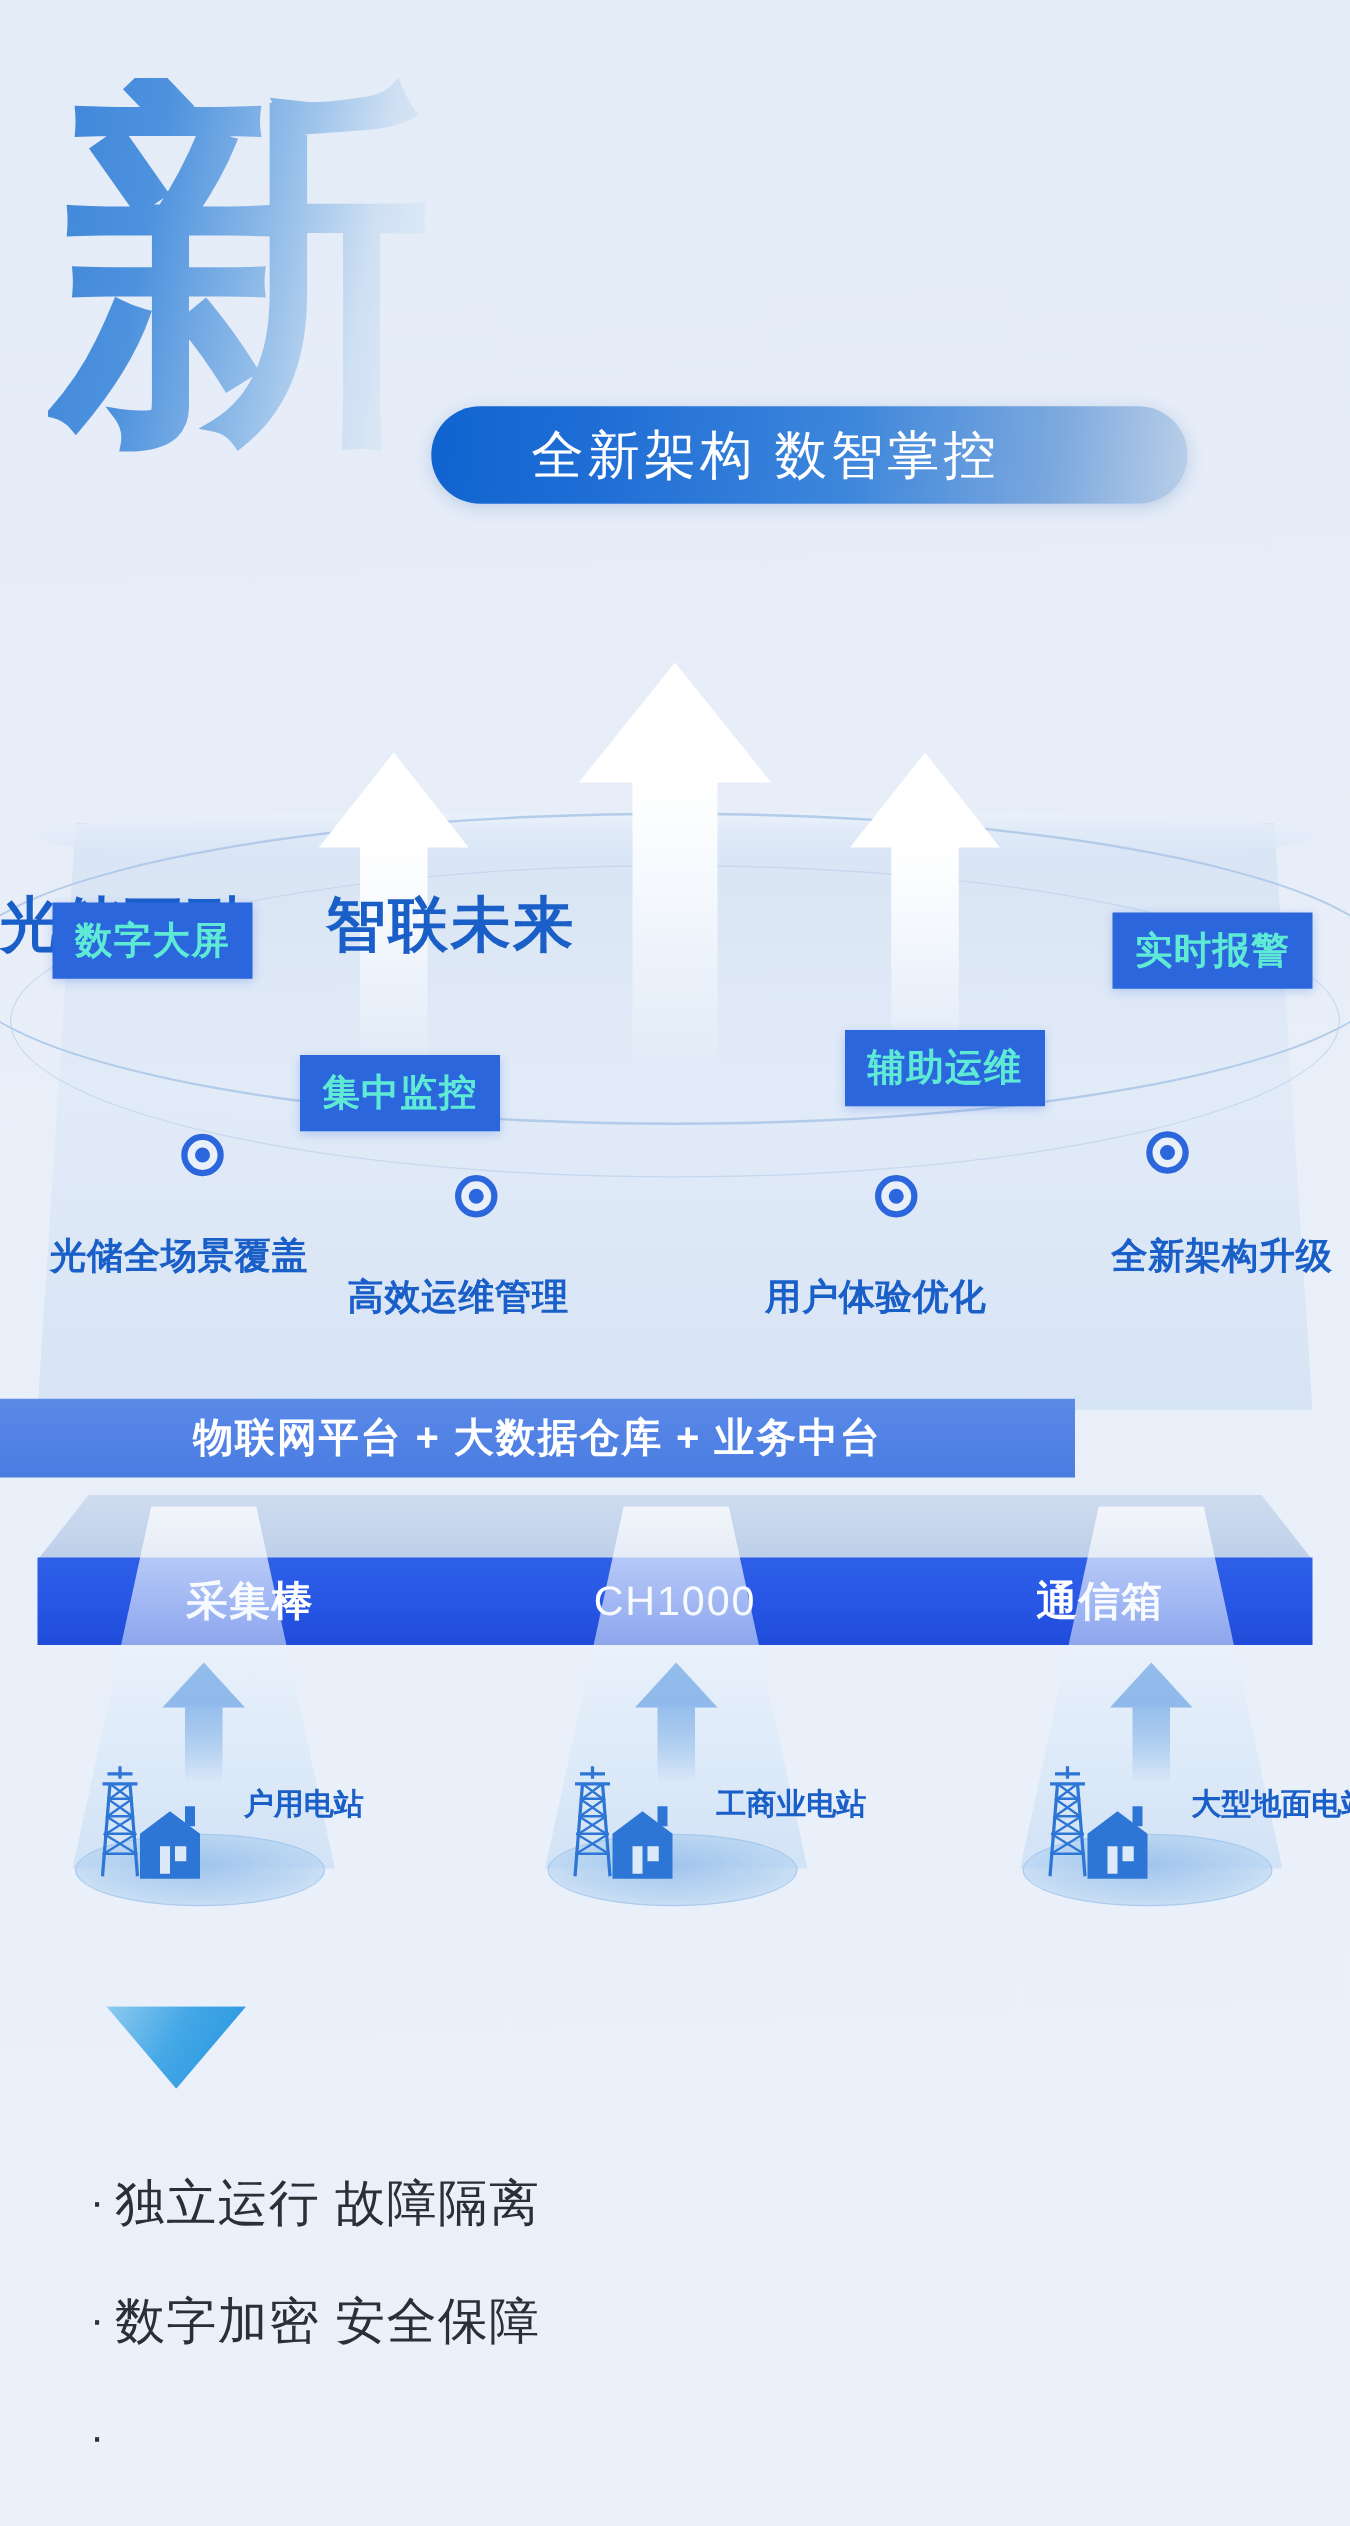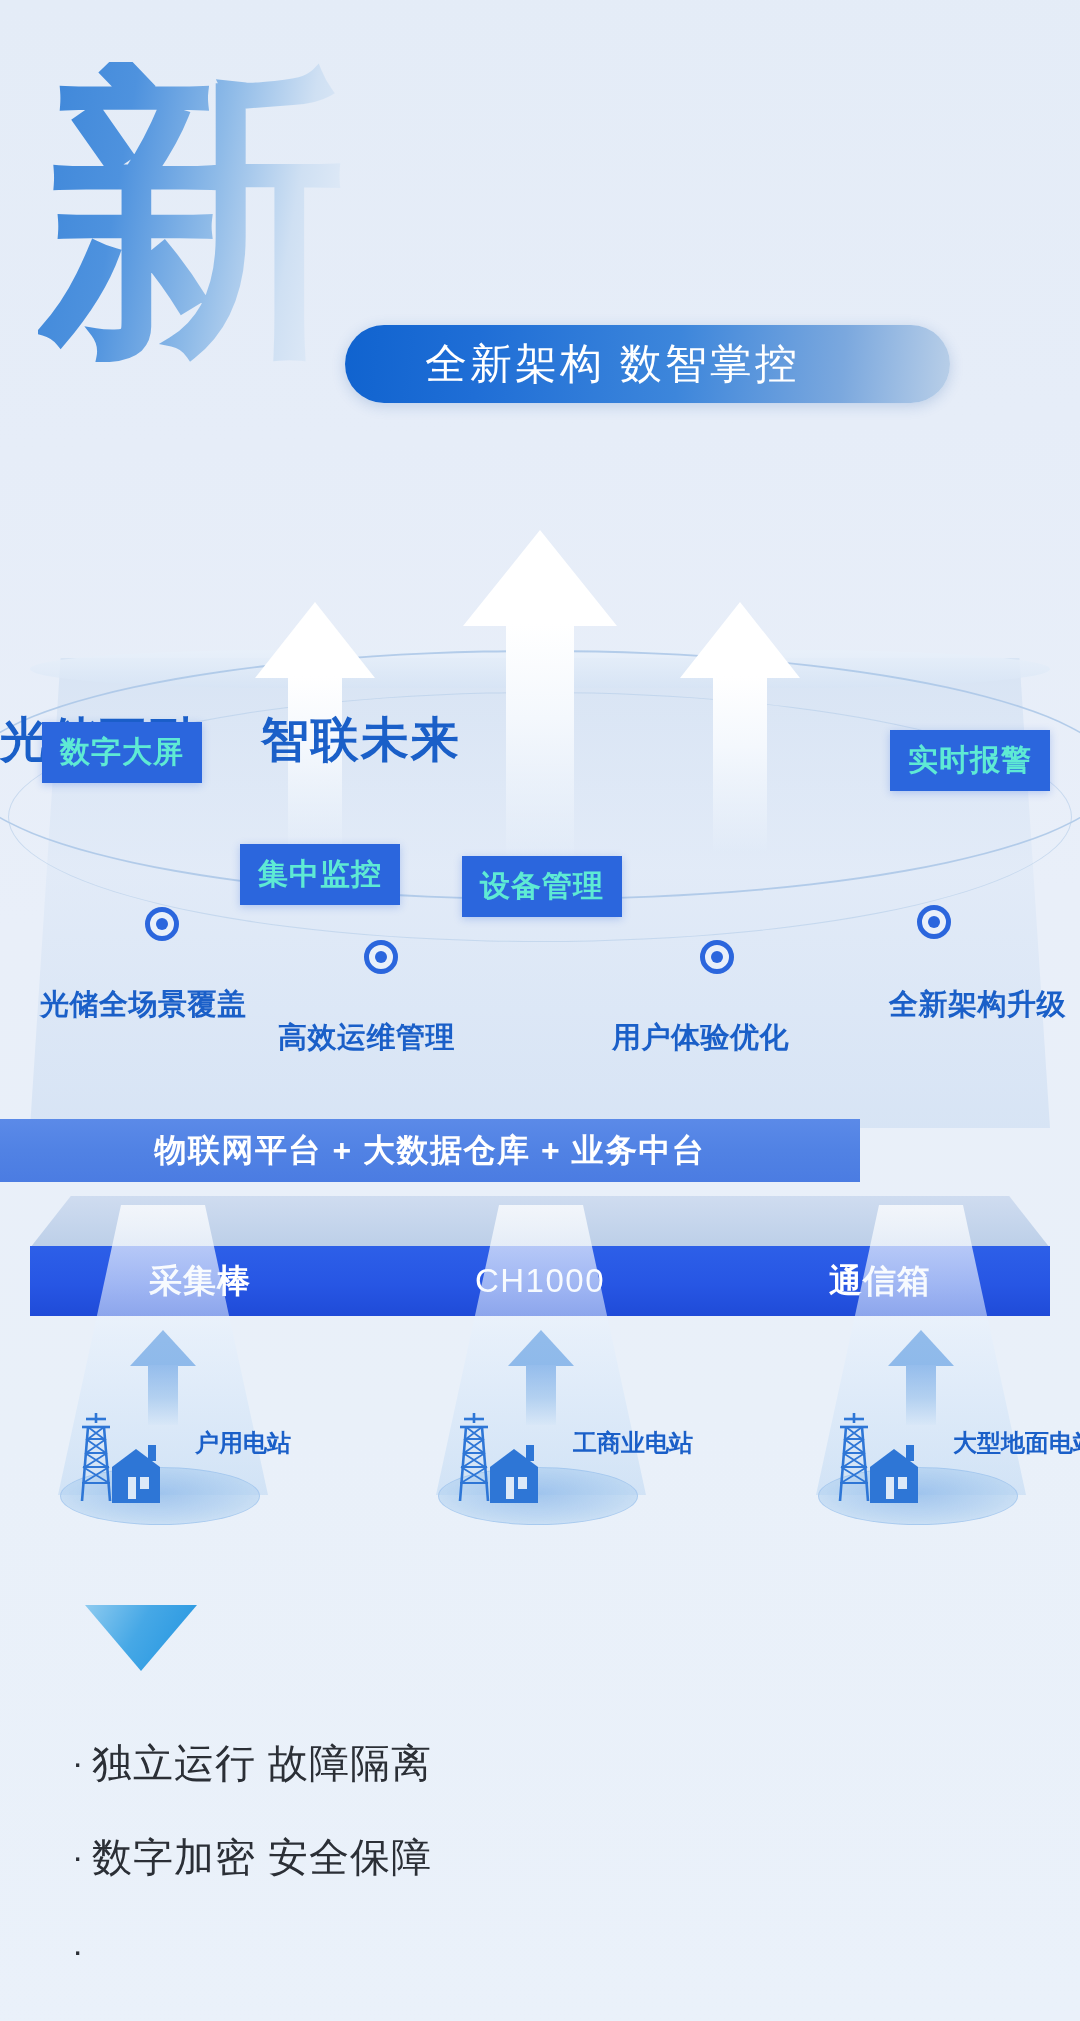--- a/index.html
+++ b/index.html
@@ -294,22 +294,22 @@
     <span class="gap"></span>
     <span>智联未来</span>
   </div>
 
   <div class="tag" style="left:42px; top:722px;">
     <span>数字大屏</span>
   </div>
   <div class="tag" style="left:240px; top:832px;margin-top:12px;">
     <span>集中监控</span>
   </div>
-  <div class="tag" style="left:462px; top:856px;">
-    <span>设备管理</span>
+  <div class="tag" style="left:676px; top:824px;">
+    <span>辅助运维</span>
   </div>
   <div class="tag" style="left:890px; top:730px;">
     <span>实时报警</span>
   </div>
 
   <div class="dot" style="left:145px; top:907px;"></div>
   <div class="dotlabel" style="left:40px; top:985px;">光储全场景覆盖</div>
 
   <div class="dot" style="left:364px; top:940px;"></div>
   <div class="dotlabel" style="left:278px; top:1018px;">高效运维管理</div>

